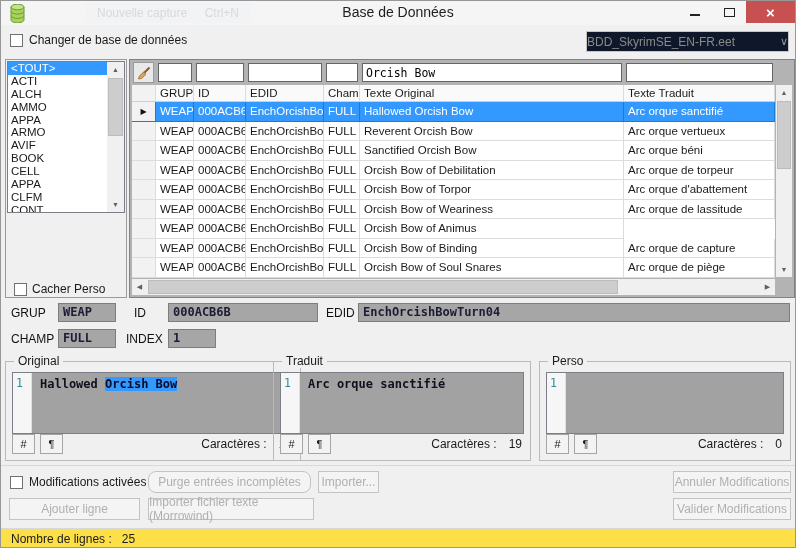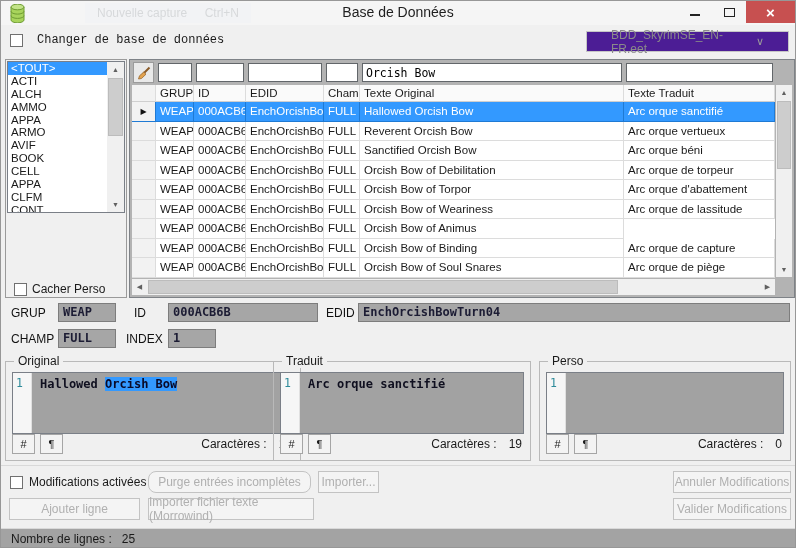--- a/index.html
+++ b/index.html
@@ -27,25 +27,25 @@
     font-size:14px; color:#1e1e1e;
   }
   .win-controls { position:absolute; right:0; top:0; height:22px; display:flex; align-items:stretch; }
   .wc-btn { width:34px; display:flex; align-items:center; justify-content:center; }
   .wc-min-glyph { width:10px; height:2px; background:#222; margin-top:6px; }
   .wc-max-glyph { width:11px; height:9px; border:1.5px solid #222; background:transparent; }
   .wc-close { width:49px; background:#c75050; color:#fff; font-size:15px; font-weight:bold;
     display:flex; align-items:center; justify-content:center; }
   
   .cb { display:inline-block; width:13px; height:13px; background:#fff; border:1px solid #707070; flex:none; }
-  .toolbar-check { position:absolute; left:9px; top:32px; display:flex; align-items:center; gap:14px;font-family:Liberation Mono, monospace; }
+  .toolbar-check { position:absolute; left:9px; top:32px; display:flex; align-items:center; gap:6px; }
   .db-select {
     position:absolute; left:585px; top:30px; width:203px; height:21px;
-    background:#4c1d95; border:1px solid #c6c6c6; color:#8a8a8a;
-    display:flex; align-items:center; padding:0 24px; justify-content:space-between;
+    background:#0f172a; border:1px solid #c6c6c6; color:#8a8a8a;
+    display:flex; align-items:center; padding:0 0; justify-content:space-between;
   }
   .chev { color:#9a9a9a; font-size:11px; }
   
   .left-panel { position:absolute; left:4px; top:58px; width:122px; height:239px;
     border:1px solid #9a9a9a; background:#f0f0f0; }
   .listbox { position:absolute; left:1px; top:1px; width:118px; height:152px;
     background:#fff; border:1px solid #7a7f87; overflow:hidden; }
   .list-items { position:absolute; left:0; top:0; right:17px; bottom:0; overflow:hidden; }
   .list-item { height:12.9px; line-height:12.9px; padding-left:3px; font-size:11.5px; white-space:nowrap; }
   .list-item.selected { background:#3399ff; color:#fff; }
@@ -100,21 +100,21 @@
     display:flex; align-items:center; }
   .small-btn { width:23px; height:20px; background:#f3f3f3; border:1px solid #a5a5a5;
     font-size:11px; display:flex; align-items:center; justify-content:center; margin-right:5px; }
   .chars { margin-left:auto; display:flex; align-items:baseline; gap:12px; font-size:12px; }
   
   .footer { position:absolute; left:0; top:464px; width:100%; height:62px; border-top:1px solid #d9d9d9; }
   .footer-check { position:absolute; left:9px; top:9px; display:flex; align-items:center; gap:6px; }
   .btn { position:absolute; height:22px; background:#f4f4f4; border:1px solid #c3c3c3;
     color:#b0b0b0; font-size:12px; display:flex; align-items:center; justify-content:center; }
   .statusbar { position:absolute; left:0; top:527px; width:100%; height:21px;
-    border-top:1px solid #d9d9d9; background:#a3a3a3; display:flex; align-items:center; padding-left:10px; gap:10px; }
+    border-top:1px solid #d9d9d9; background:#fde047; display:flex; align-items:center; padding-left:10px; gap:10px; }
 </style>
 </head>
 <body>
 
 <div class="window">
 
   <div class="titlebar">
     <svg class="app-icon" viewBox="0 0 15 19">
       <path d="M1 3 v13 a6.5 2.8 0 0 0 13 0 V3" fill="#a8d45c" stroke="#6f9c33"></path>
       <ellipse cx="7.5" cy="3" rx="6.5" ry="2.8" fill="#c2e388" stroke="#6f9c33"></ellipse>

